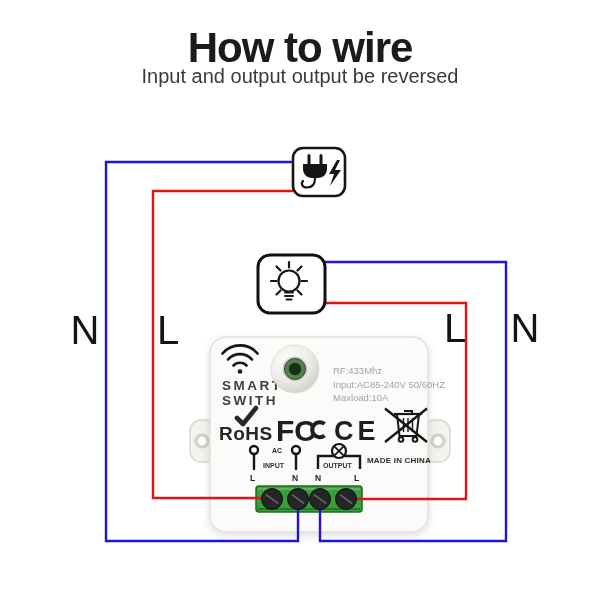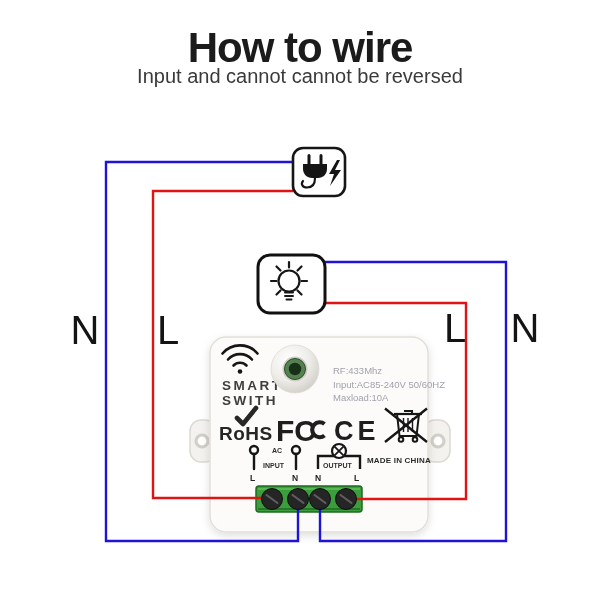--- a/index.html
+++ b/index.html
@@ -20,21 +20,21 @@
   .tinylbl{font-family:"Liberation Sans",sans-serif;font-size:7px;font-weight:700;fill:#2e2e2e;}
   .pinlbl{font-family:"Liberation Sans",sans-serif;font-size:8.5px;font-weight:700;fill:#222;}
   .wire{fill:none;stroke-width:2.4px;}
   .blackline{stroke:#161616;fill:none;}
 </style>
 </head>
 <body>
 
 <div class="stage">
   <div class="title">How to wire</div>
-  <div class="subtitle">Input and cannot cannot be reversed</div>
+  <div class="subtitle">Input and output output be reversed</div>
 
   <svg class="diagram" width="600" height="600" viewBox="0 0 600 600">
     <defs>
       <radialGradient id="domeG" cx="38%" cy="32%" r="75%">
         <stop offset="0%" stop-color="#ffffff"></stop>
         <stop offset="55%" stop-color="#efede9"></stop>
         <stop offset="100%" stop-color="#cfccc6"></stop>
       </radialGradient>
       <filter id="ds" x="-10%" y="-10%" width="120%" height="125%">
         <feDropShadow dx="0" dy="3" stdDeviation="4" flood-color="#000000" flood-opacity="0.13"></feDropShadow>

